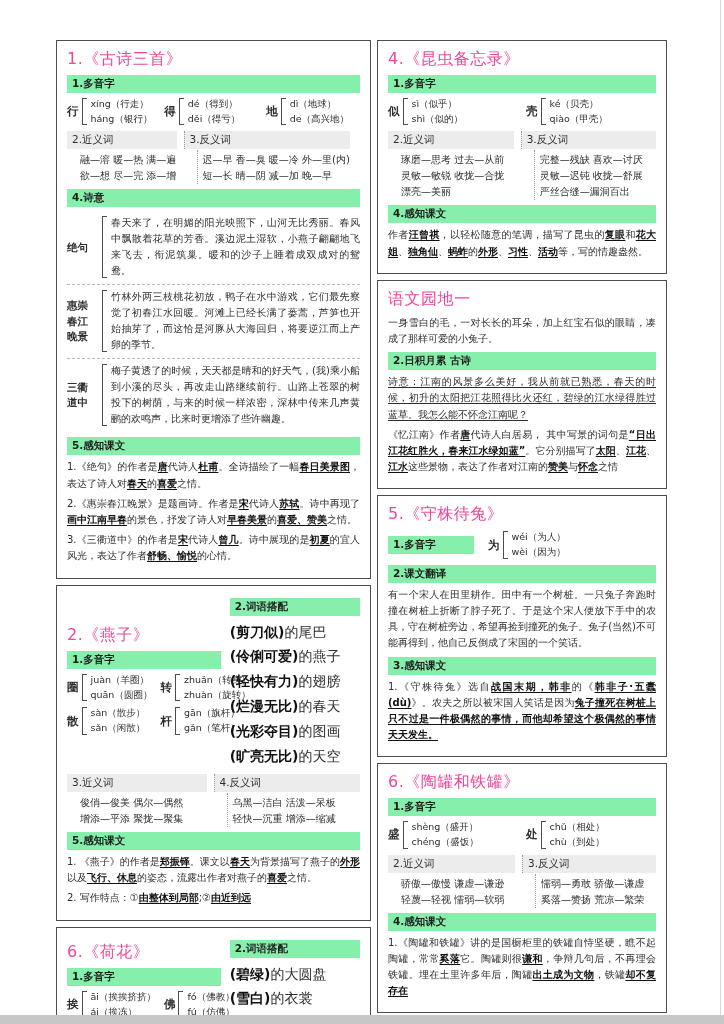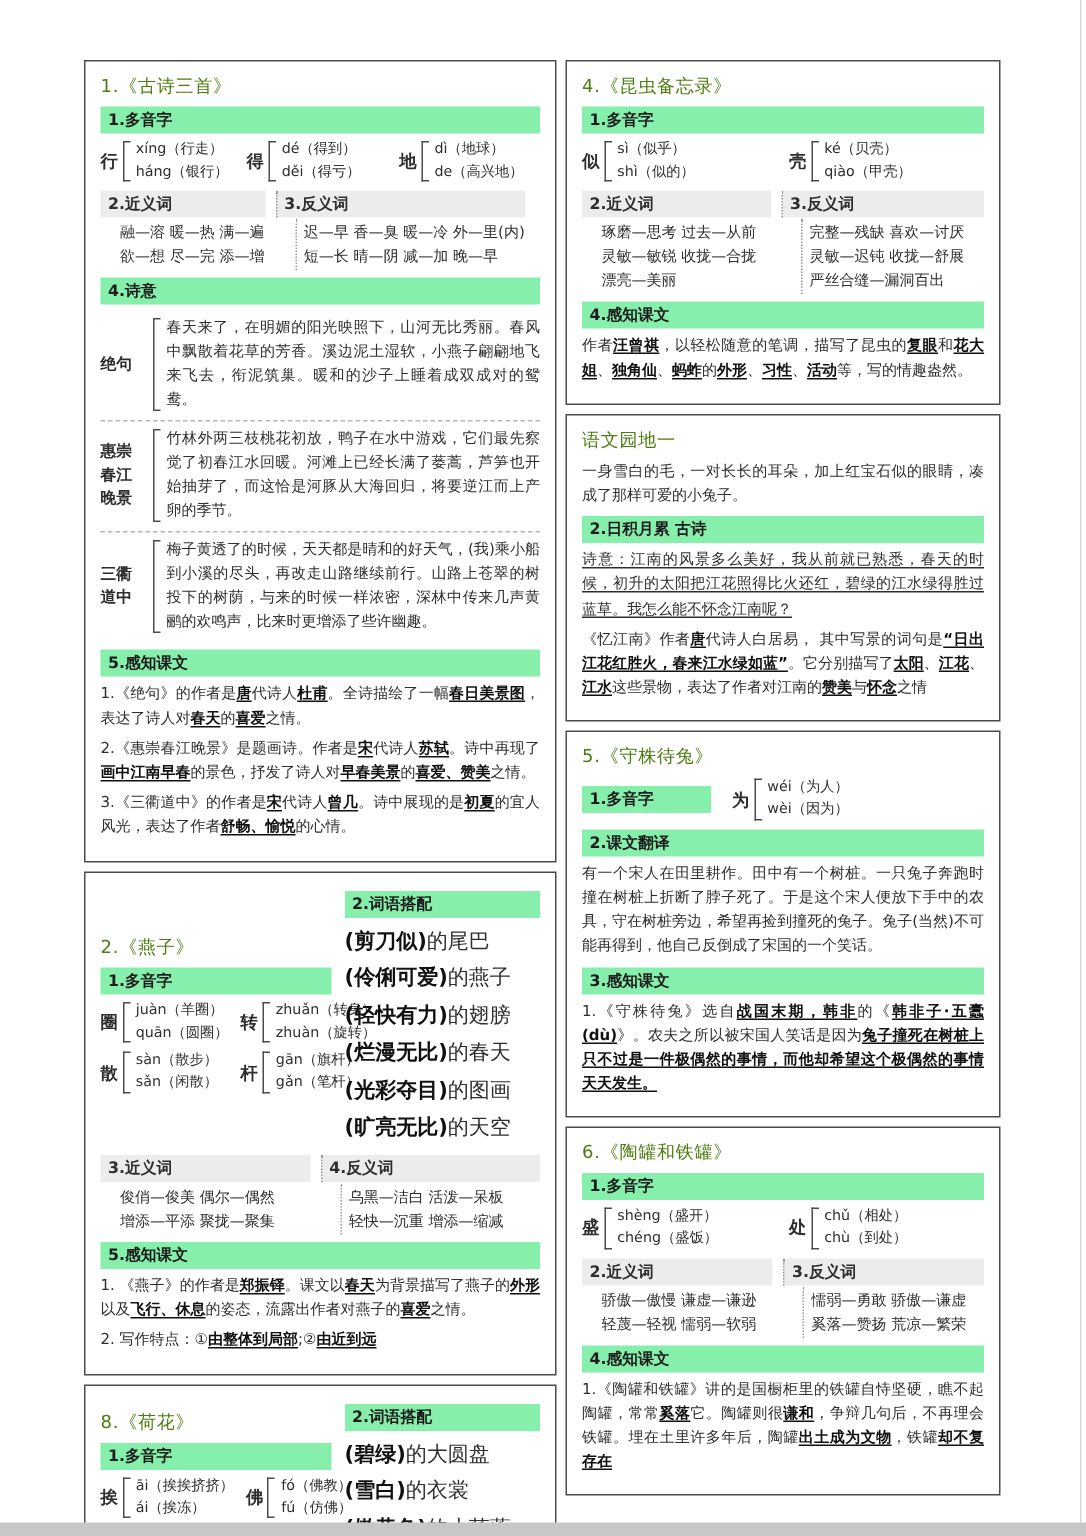--- a/index.html
+++ b/index.html
@@ -4,35 +4,35 @@
 <style>
   html,body{margin:0;padding:0;background:#e8e8e8;}
   .page{position:relative;width:724px;height:1024px;background:#ffffff;overflow:hidden;
         font-family:"DejaVu Sans","Liberation Sans",sans-serif;color:#2e2e2e;
         outline:1px solid #cfcfcf;}
   .cols{position:absolute;top:40px;left:56px;display:flex;gap:6px;}
   .col{display:flex;flex-direction:column;}
   .col-l{width:315px;}
   .col-r{width:290px;}
   .box{border:1.3px solid #4c4c4c;background:#fff;padding:7px 10px 9px;margin-bottom:6px;}
-  .sec-title{color:#4d7c0f;font-size:12px;margin:1px 0 5px;letter-spacing:.5px;}
+  .sec-title{color:#ec4899;font-size:16px;margin:1px 0 5px;letter-spacing:.5px;}
   .hbar{background:#86efac;font-weight:bold;font-size:10.5px;color:#1d1d1d;
         padding:2px 5px;margin:5px 0 4px;}
   .hbar-inline{display:inline-block;min-width:86px;box-sizing:border-box;}
   
   .dy-row{display:grid;gap:4px 8px;margin:2px 0 2px;}
   .g3{grid-template-columns:1fr 1.05fr 1.05fr;}
   .g2{grid-template-columns:1fr 1fr;}
   .dy{display:flex;align-items:center;}
   .dy .ch{font-weight:bold;font-size:11.5px;flex:none;}
   .brk{align-self:stretch;width:4px;flex:none;border:1.4px solid #4c4c4c;border-right:none;margin:1px 4px 1px 3px;}
   .dy .rows{font-size:9.5px;line-height:1.55;white-space:nowrap;}
   
   .pairs{display:grid;margin-top:5px;row-gap:1px;}
-  .pairs .ph{background:#ececec;font-weight:bold;font-size:10.5px;padding:2px 5px;}
+  .pairs .ph{background:#ececec;font-weight:normal;font-size:10.5px;padding:2px 5px;}
   .pairs .lft{margin-right:7px;}
   .pairs .rgt{border-left:1px dotted #9a9a9a;padding-left:5px;}
   .words{font-size:10px;line-height:1.6;padding:2px 0 0;margin-left:13px;}
   .words div{white-space:nowrap;}
   
   .para{font-size:10px;line-height:1.62;margin:3px 0 4px;text-align:justify;}
   .em{font-weight:bold;text-decoration:underline;text-underline-offset:2px;color:#111;}
   .bld{font-weight:bold;color:#111;}
   .und{text-decoration:underline;text-underline-offset:2px;}
   
@@ -188,21 +188,21 @@
           </div>
         </div>
         <div class="hbar">5.感知课文</div>
         <div class="para"><span>1. 《燕子》的作者是</span><span class="em">郑振铎</span><span>。课文以</span><span class="em">春天</span><span>为背景描写了燕子的</span><span class="em">外形</span><span>以及</span><span class="em">飞行、休息</span><span>的姿态，流露出作者对燕子的</span><span class="em">喜爱</span><span>之情。</span></div>
         <div class="para"><span>2. 写作特点：①</span><span class="em">由整体到局部</span><span>;②</span><span class="em">由近到远</span></div>
       </div>
 
       <div class="box">
         <div class="split">
           <div class="split-l">
-            <div class="sec-title">8.《荷花》</div>
+            <div class="sec-title">6.《荷花》</div>
             <div class="hbar">1.多音字</div>
             <div class="dy-row g2">
               <div class="dy">
                 <span class="ch">挨</span>
                 <span class="brk"></span>
                 <span class="rows">
                     <div>āi（挨挨挤挤）</div>
                     <div>ái（挨冻）</div>
                   </span>
               </div>

